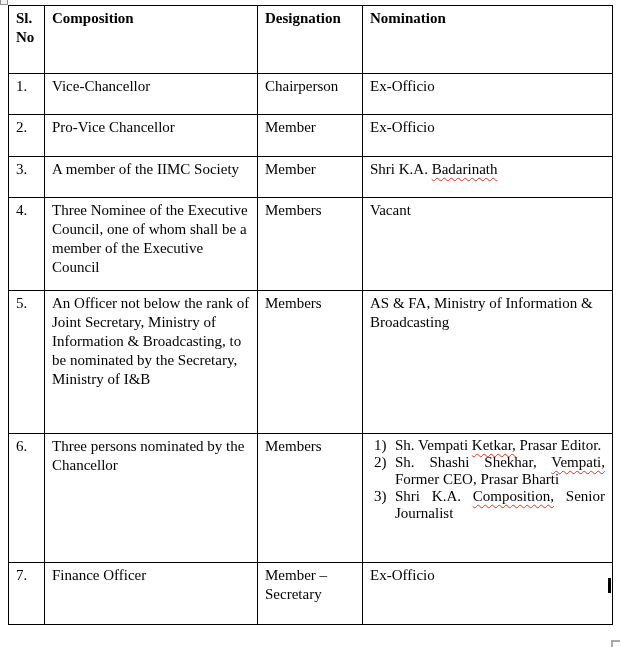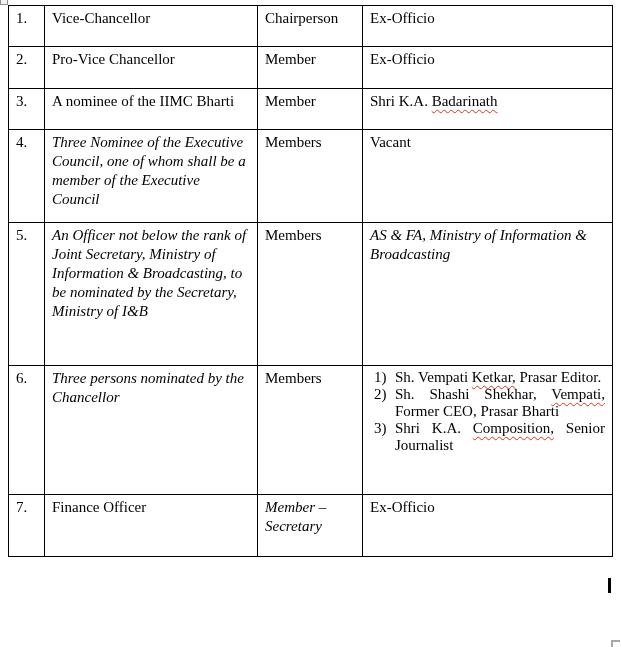--- a/index.html
+++ b/index.html
@@ -55,21 +55,21 @@
   th .hdr{white-space:pre-line;}
   
   tr.rh{height:68px;}
   tr.r1{height:41px;}
   tr.r2{height:42px;}
   tr.r3{height:41px;}
   tr.r4{height:93px;}
   tr.r5{height:143px;}
   tr.r6{height:129px;}
   tr.r7{height:62px;}
-  .just{text-align:justify;font-style:italic;}
+  .just{text-align:justify;}
   td.indent{padding-left:43px;font-family:Liberation Serif, serif;}
   
   td.nlist{line-height:17px;padding-right:5px;}
   .li{
     position:relative;
     padding-left:25px;
     text-align:justify;
   }
   .li .num{
     position:absolute;
@@ -109,38 +109,45 @@
   <div class="move-handle-fragment"></div>
 
   <table class="doc-table">
     <colgroup>
       <col style="width:36px">
       <col style="width:213px">
       <col style="width:105px">
       <col style="width:250px">
     </colgroup>
     <tbody>
+        <tr class="rh">
+      <th><span class="hdr">Sl.
+No</span></th>
+      <th><span>Composition</span></th>
+      <th><span>Designation</span></th>
+      <th><span>Nomination</span></th>
+    </tr>
 
     <tr class="r1">
       <td>1.</td>
       <td>Vice-Chancellor</td>
       <td>Chairperson</td>
       <td>Ex-Officio</td>
     </tr>
 
     <tr class="r2">
       <td>2.</td>
       <td>Pro-Vice Chancellor</td>
       <td>Member</td>
       <td>Ex-Officio</td>
     </tr>
 
     <tr class="r3">
       <td>3.</td>
-      <td>A nominee of the IIMC Bharti</td>
+      <td>A member of the IIMC Society</td>
       <td>Member</td>
       <td><span>Shri K.A. </span><span class="sq">Badarinath</span></td>
     </tr>
 
     <tr class="r4">
       <td>4.</td>
       <td class="just">Three Nominee of the Executive Council, one of whom shall be a member of the Executive Council</td>
       <td>Members</td>
       <td class="indent">Vacant</td>
     </tr>

